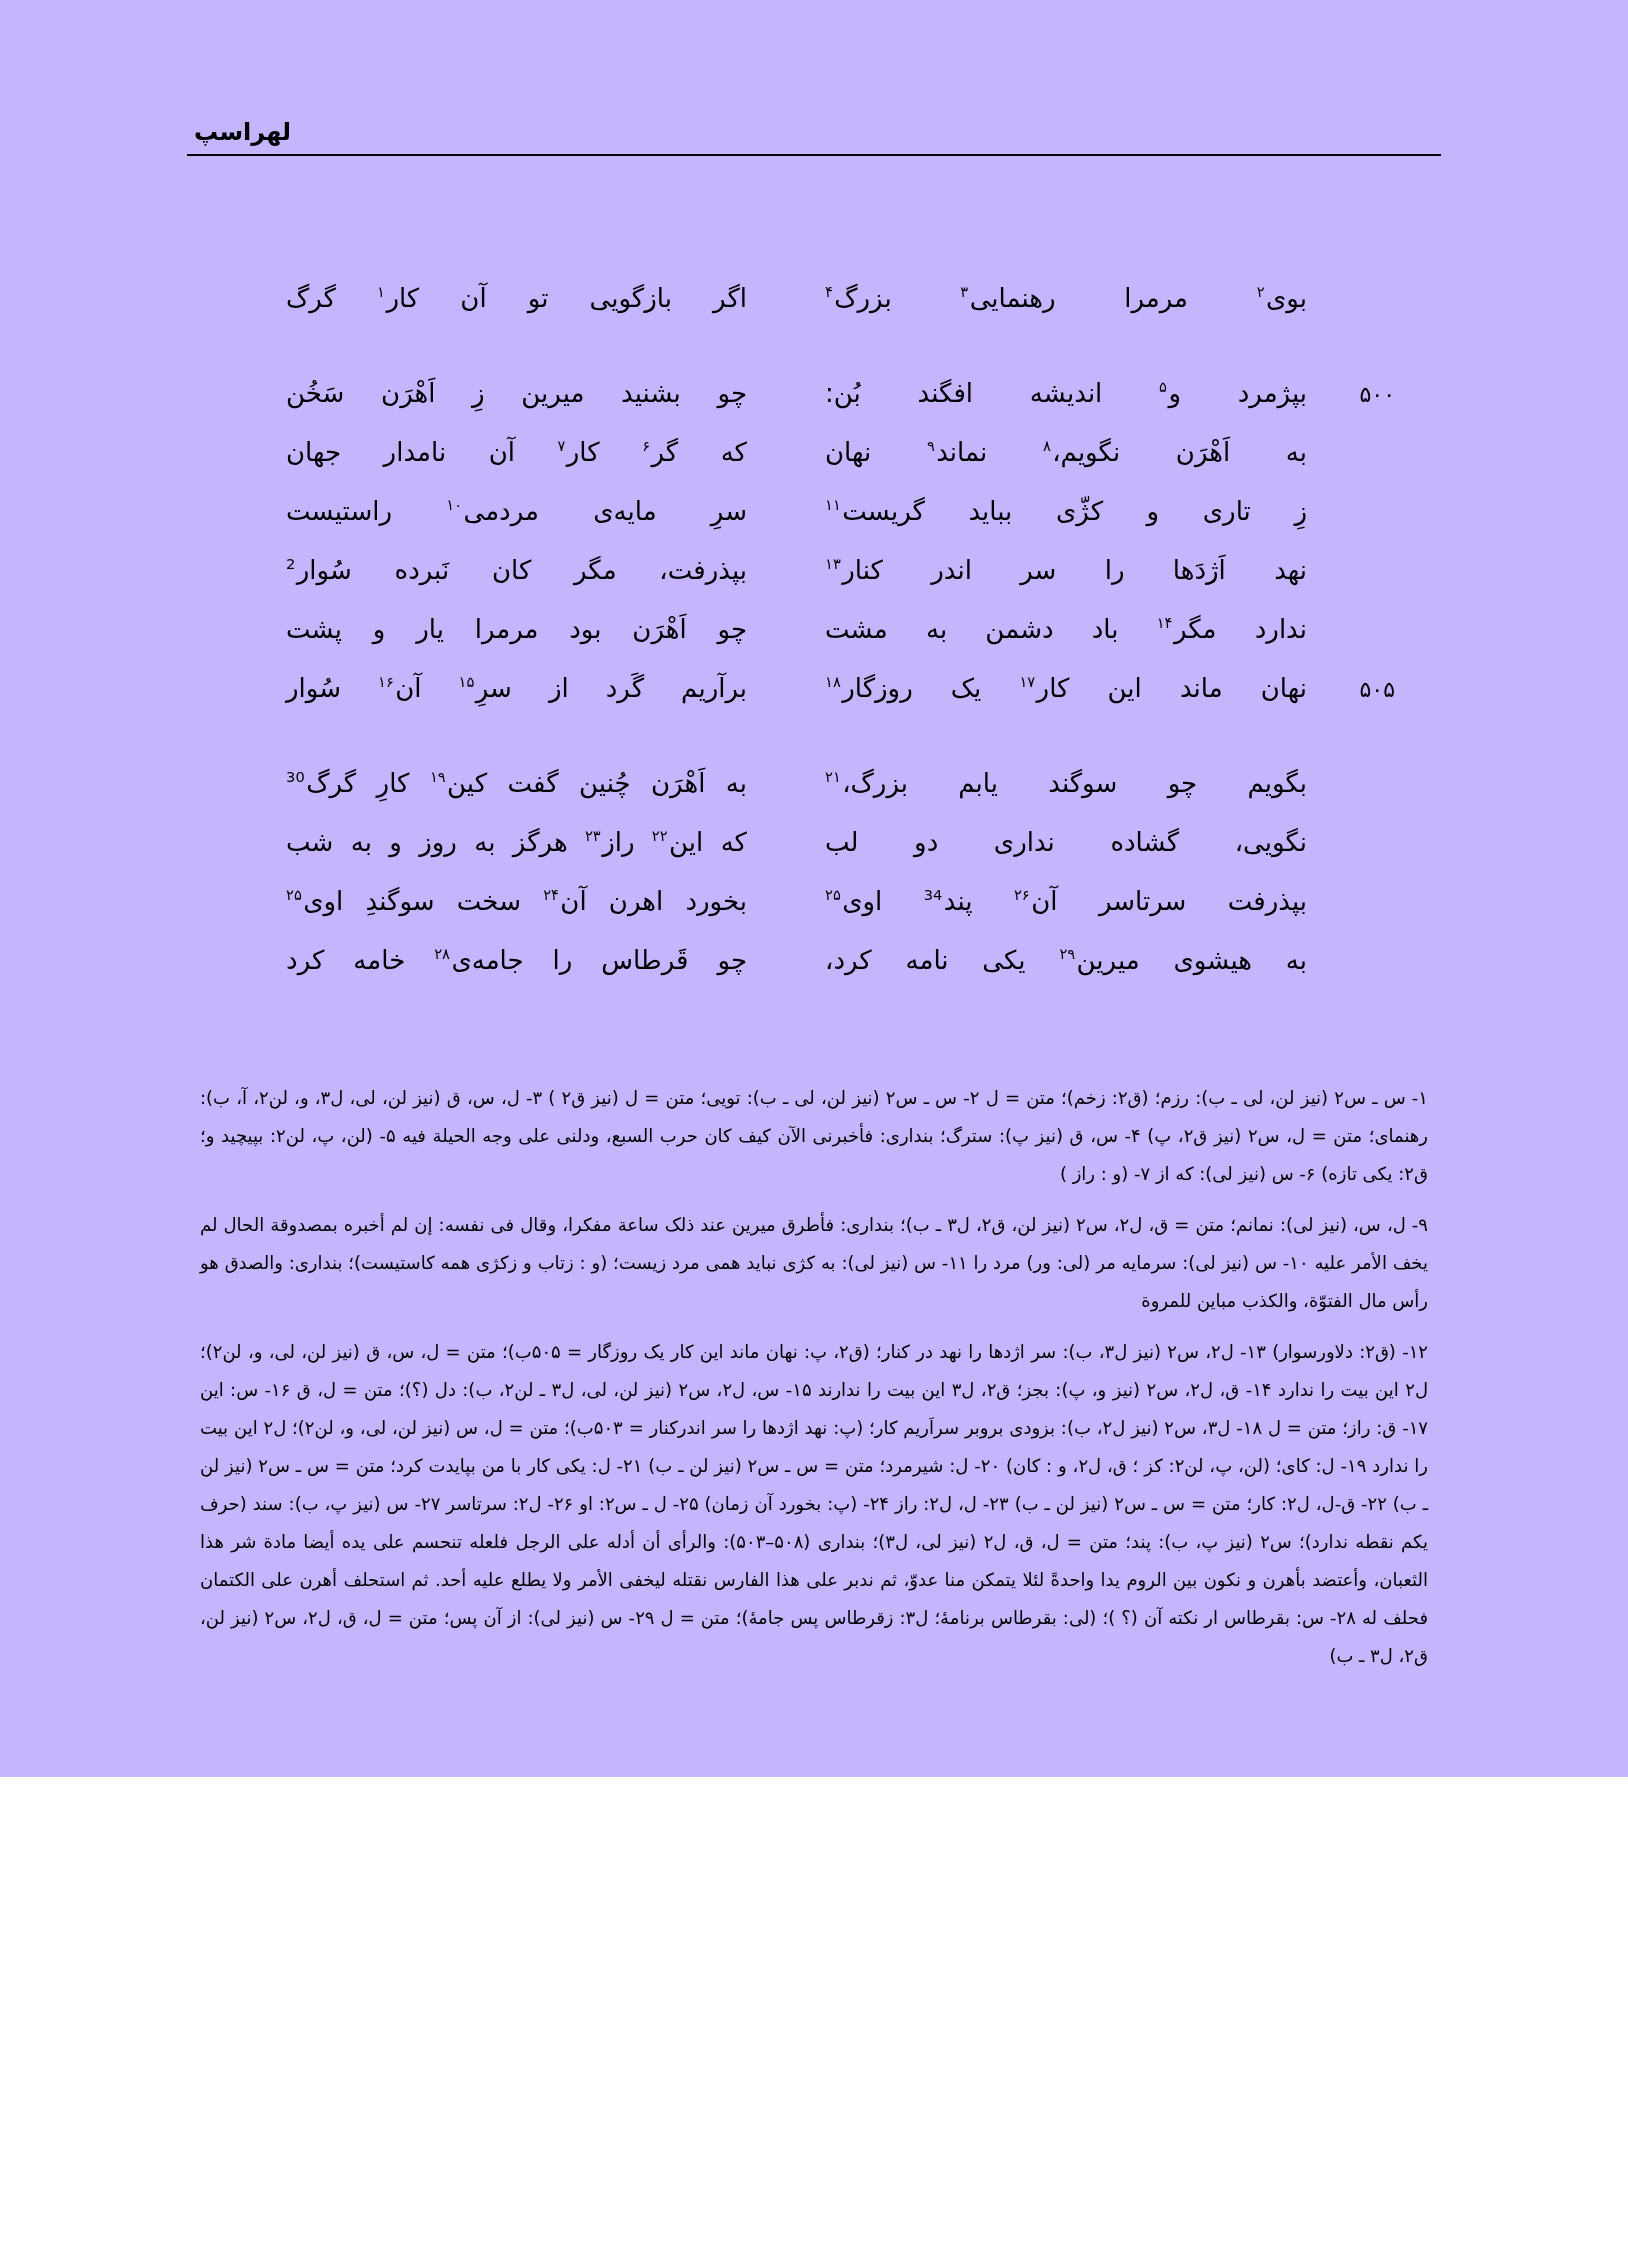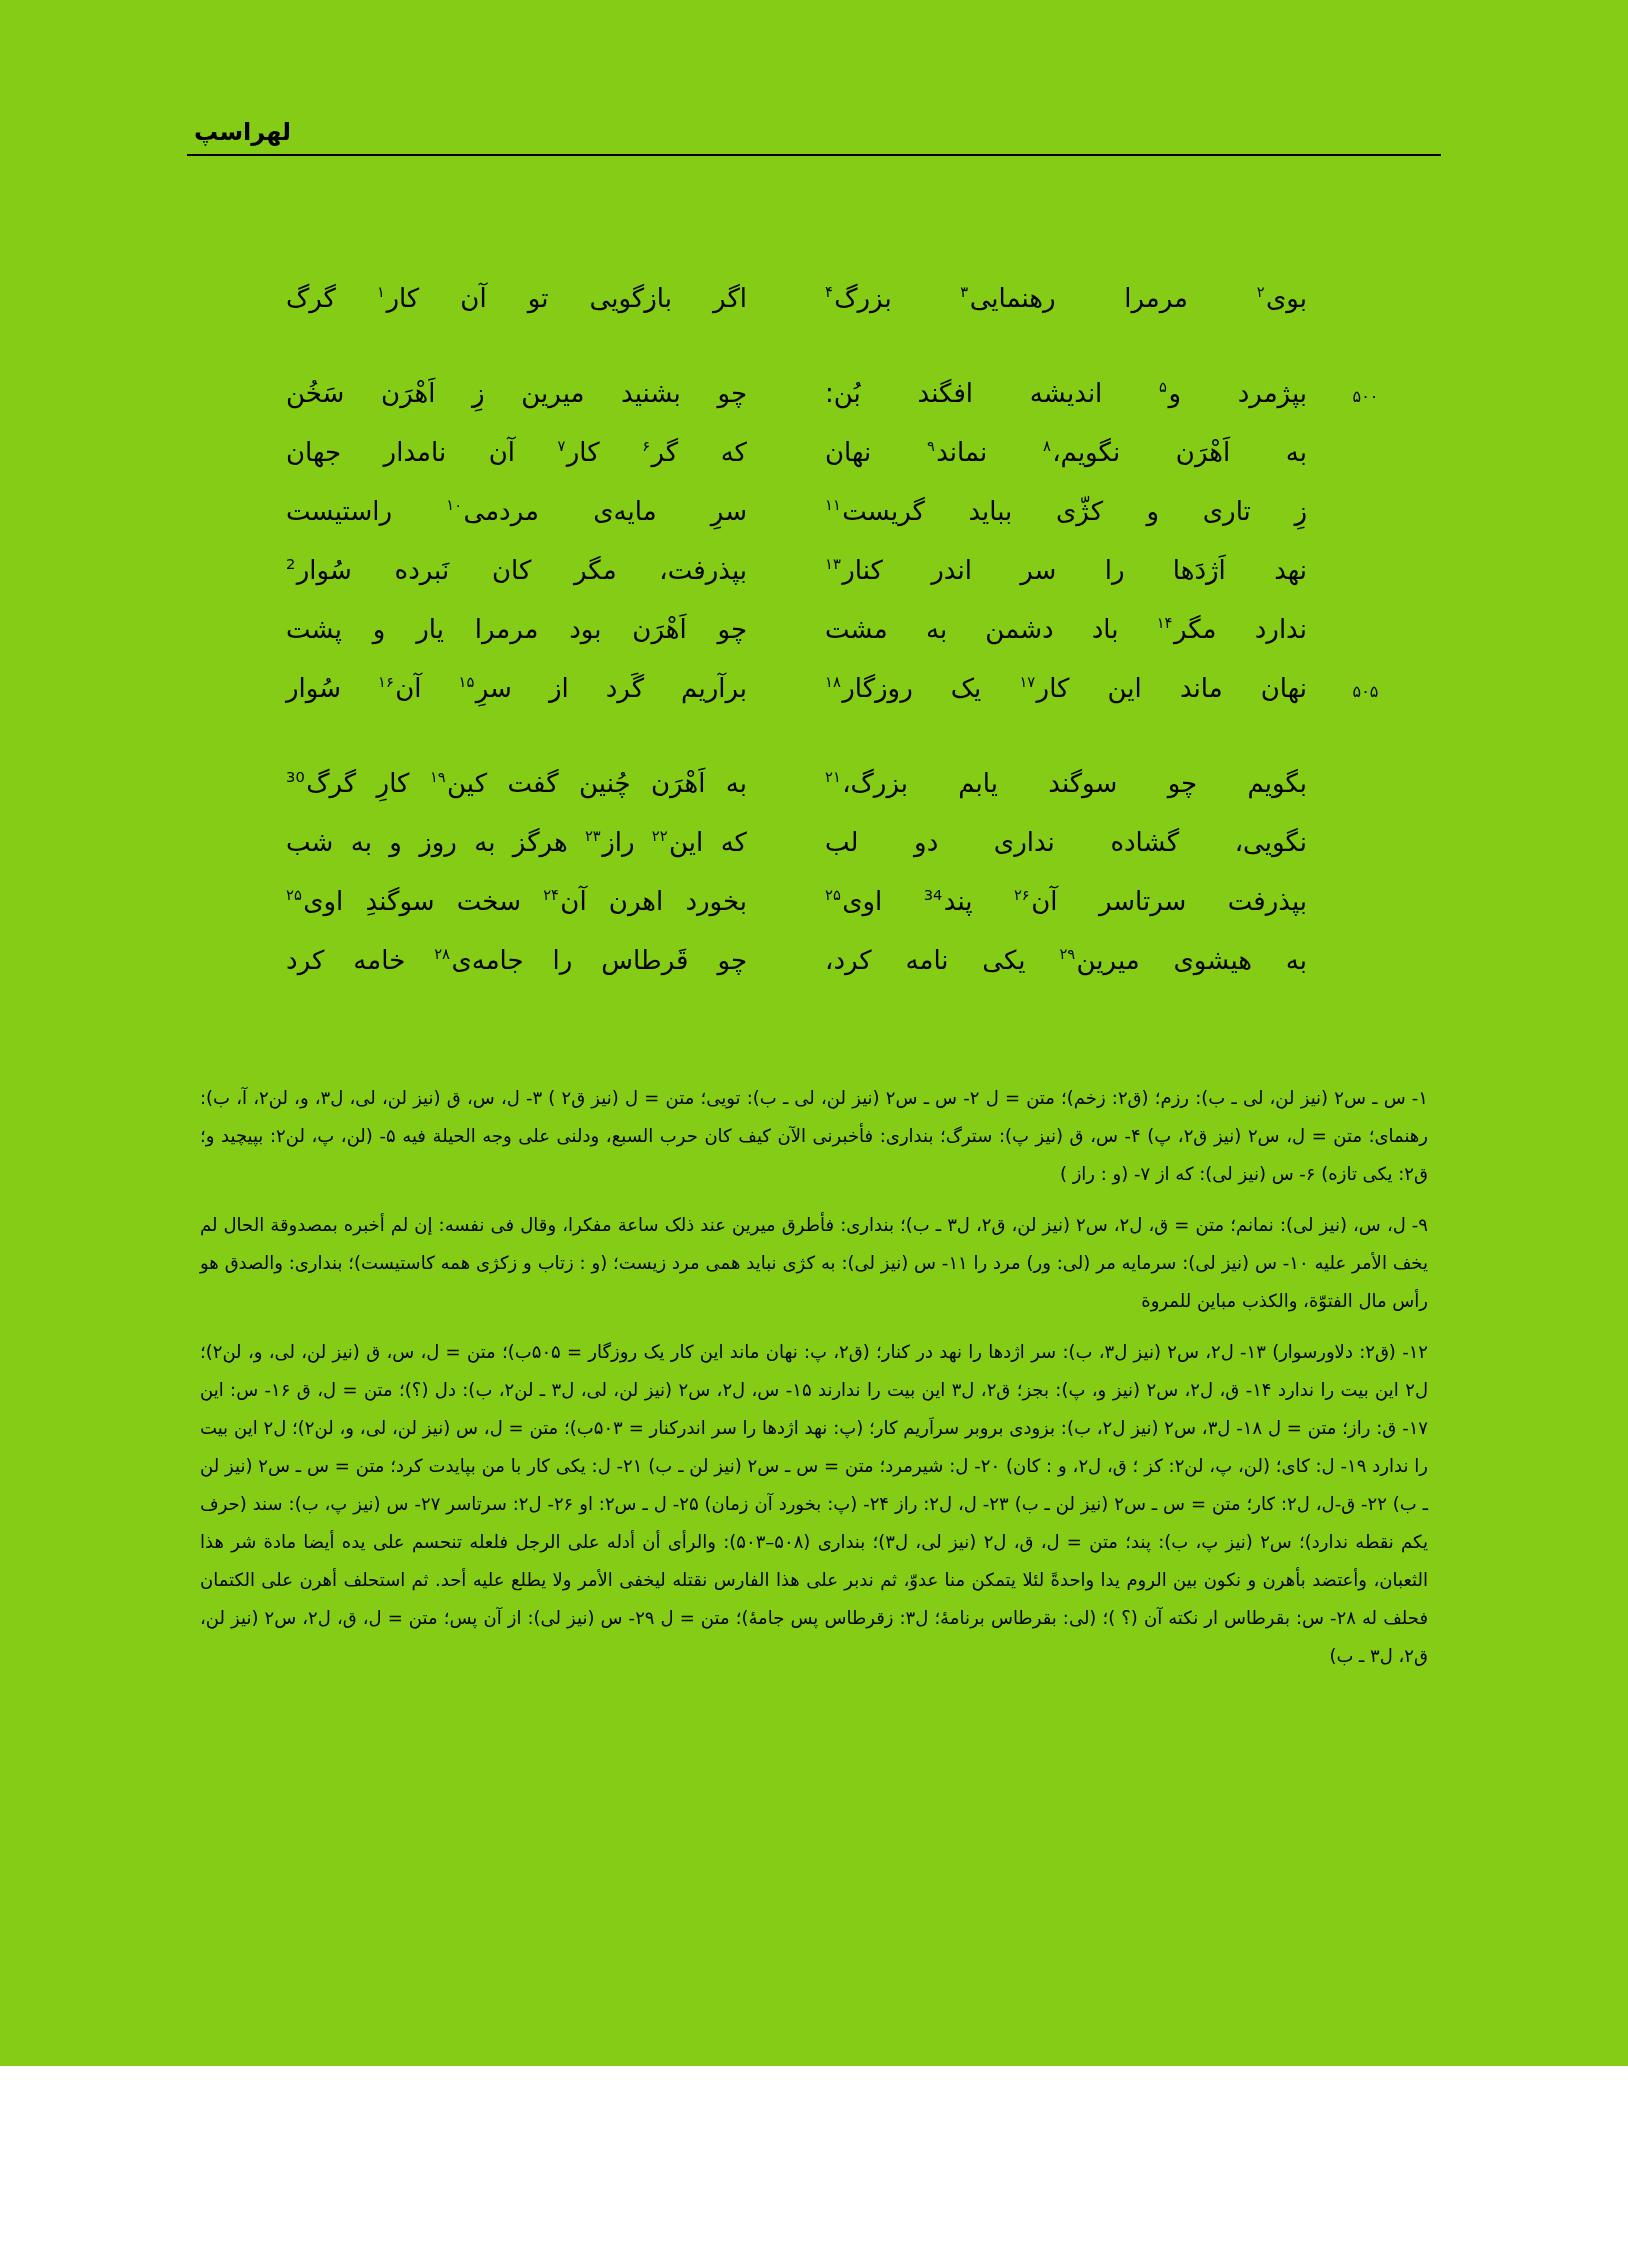--- a/index.html
+++ b/index.html
@@ -3,22 +3,22 @@
 <meta charset="utf-8">
 <style>
   html, body {
     margin: 0;
     padding: 0;
     background: #ffffff;
   }
   .page {
     position: relative;
     width: 1628px;
-    height: 2066px;
-    background: #84cc16;
+    height: 1777px;
+    background: #c4b5fd;
     font-family: "DejaVu Sans", sans-serif;
     color: #000000;
     direction: rtl;
     box-sizing: border-box;
     overflow: hidden;
   }
 
   
   .runhead-zone {
     position: absolute;
@@ -57,24 +57,24 @@
     display: flex;
     flex-direction: row;
     align-items: baseline;
     height: 59px;
     font-size: 26px;
     line-height: 59px;
   }
   .vnum {
     width: 105px;
     flex: 0 0 105px;
-    text-align: center;
+    text-align: right;
     padding-right: 46px;
     box-sizing: border-box;
-    font-size: 16px;
+    font-size: 22px;
     letter-spacing: 0.7px;
   }
   .hemi {
     flex: 1 1 0;
     white-space: nowrap;
     overflow: visible;
   }
   .hemi-a {
     padding-right: 0px;
   }

